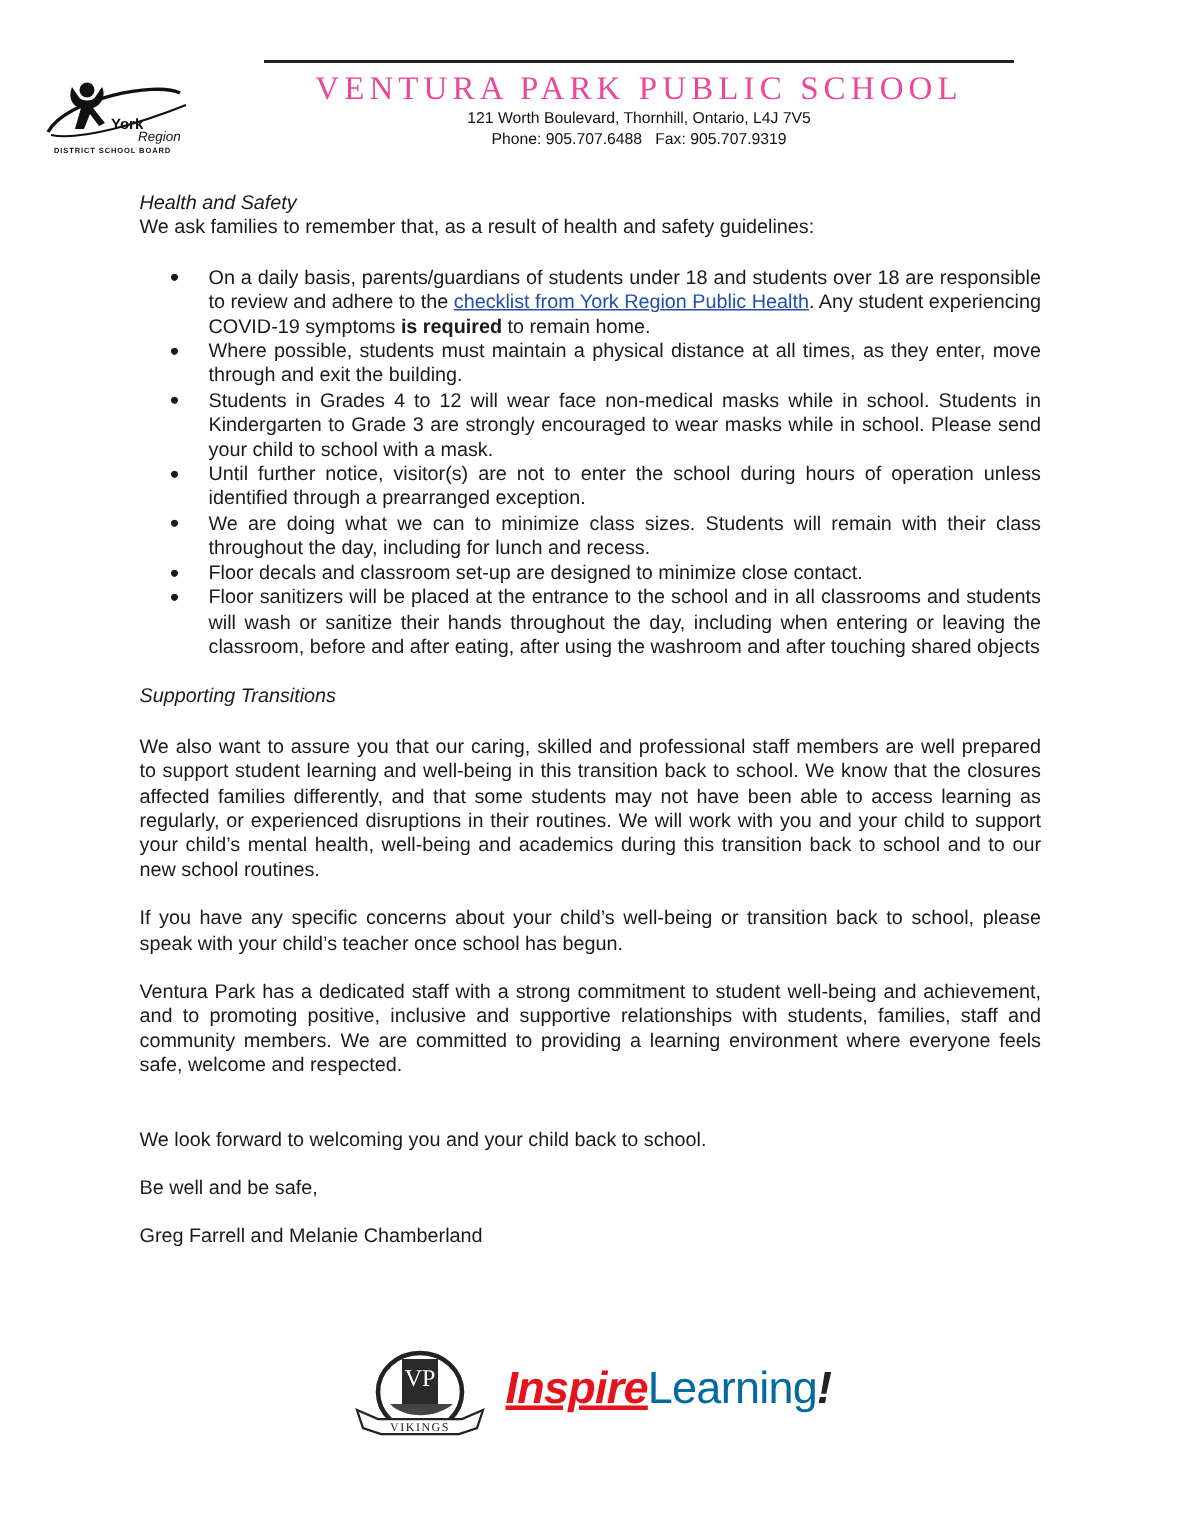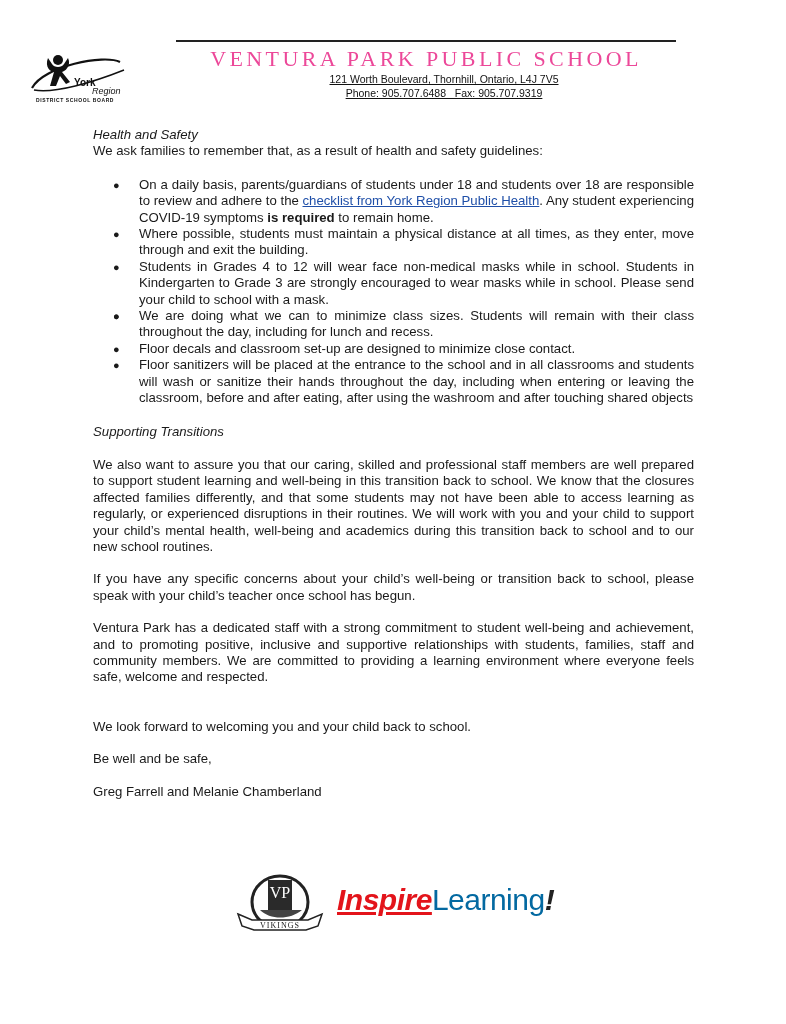--- a/index.html
+++ b/index.html
@@ -2,34 +2,34 @@
 <html><head>
 <meta charset="utf-8">
 <style>
   html, body { margin: 0; padding: 0; background: #ffffff; }
   body { width: 786px; height: 1024px; position: relative; overflow: hidden;
          font-family: "Liberation Sans", sans-serif; color: #1a1a1a; }
   .top-rule { position: absolute; left: 176px; top: 40px; width: 500px; height: 2px; background: #222; }
   .yrdsb-logo { position: absolute; left: 24px; top: 48px; width: 115px; height: 56px; }
   .school-name { position: absolute; left: 176px; top: 46px; width: 500px; text-align: center;
                  font-family: "Liberation Serif", serif; font-size: 22px; letter-spacing: 3.4px; color: #ec4899; }
-  .addr { position: absolute; left: 194px; width: 500px; text-align: center; font-size: 10.5px; color: #111; text-decoration: underline; }
+  .addr { position: absolute; left: 176px; width: 500px; text-align: center; font-size: 10.5px; color: #111; }
   .addr1 { top: 73px; }
   .addr2 { top: 87px; }
   .content { position: absolute; left: 93px; top: 127px; width: 601px; font-size: 13.2px; line-height: 16.4px; }
   .content p { margin: 0; text-align: justify; }
   .section-title { font-style: italic; margin: 0; }
   ul.bullets { list-style: none; margin: 17px 0 0 0; padding: 0; }
   ul.bullets li { position: relative; padding-left: 46px; text-align: justify; }
   ul.bullets li .bullet { position: absolute; left: 20px; top: 0; font-size: 11px; }
   a.link { color: #1f4fa8; text-decoration: underline; }
   .gap-s { height: 17px; }
   .gap-m { height: 16px; }
   .gap-l { height: 33px; }
-  .footer-logos { position: absolute; left: 230px; top: 870px; width: 330px; height: 72px; }
+  .footer-logos { position: absolute; left: 230px; top: 896px; width: 330px; height: 72px; }
   .vp-logo { position: absolute; left: 0; top: 0; width: 100px; height: 66px; }
   .inspire { position: absolute; left: 107px; top: 13px; font-size: 30px; white-space: nowrap; letter-spacing: -0.5px; }
   .inspire .a { color: #e3141b; font-weight: bold; font-style: italic; text-decoration: underline; }
   .inspire .b { color: #0369a1; }
   .inspire .c { color: #222; font-style: italic; font-weight: bold; }
 </style>
 </head>
 <body>
 
 <div class="top-rule"></div>
@@ -63,20 +63,21 @@
     <li>
       <span class="bullet">●</span>
       <span>Where possible, students must maintain a physical distance at all times, as they enter, move through and exit the building.</span>
     </li>
     <li>
       <span class="bullet">●</span>
       <span>Students in Grades 4 to 12 will wear face non-medical masks while in school. Students in Kindergarten to Grade 3 are strongly encouraged to wear masks while in school. Please send your child to school with a mask.</span>
     </li>
     <li>
       <span class="bullet">●</span>
+      <span>Until further notice, visitor(s) are not to enter the school during hours of operation unless identified through a prearranged exception.</span>
     </li>
     <li>
       <span class="bullet">●</span>
       <span>We are doing what we can to minimize class sizes. Students will remain with their class throughout the day, including for lunch and recess.</span>
     </li>
     <li>
       <span class="bullet">●</span>
       <span>Floor decals and classroom set-up are designed to minimize close contact.</span>
     </li>
     <li>

